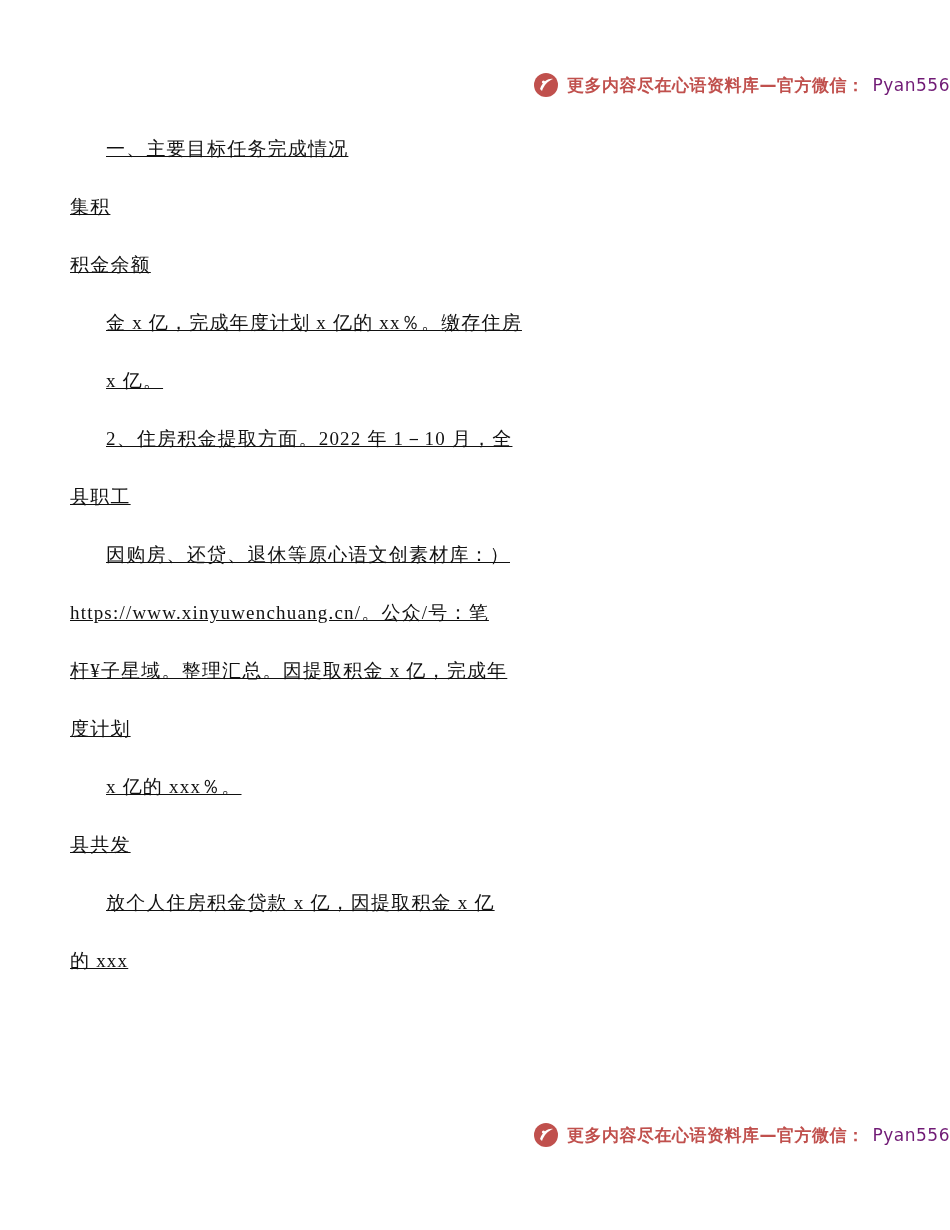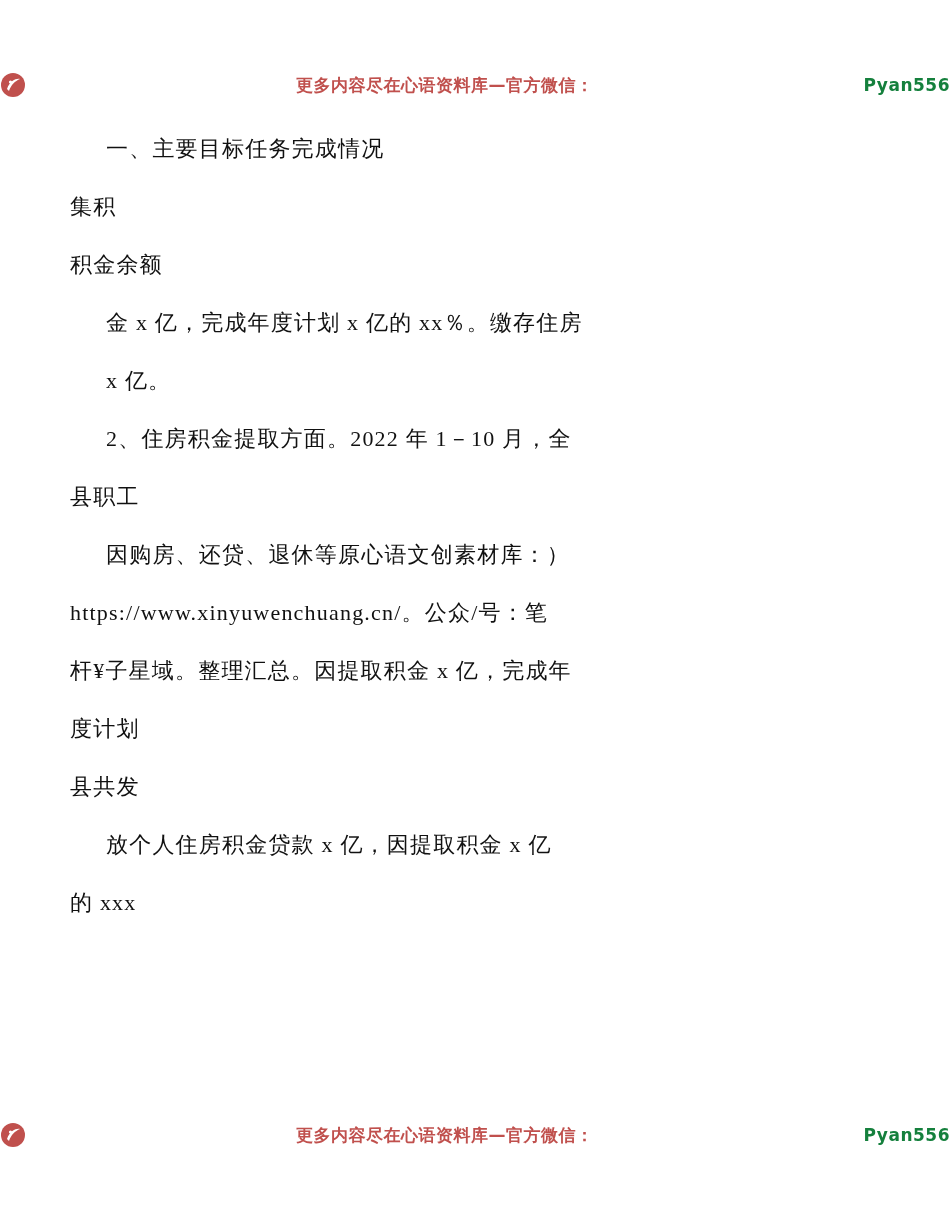--- a/index.html
+++ b/index.html
@@ -19,21 +19,21 @@
     width: 950px;
     height: 1230px;
     box-sizing: border-box;
     padding: 0 60px;
   }
 
   
   .wm {
     display: flex;
     align-items: center;
-    justify-content: space-between;
+    justify-content: flex-end;
     gap: 8px;
     white-space: nowrap;
   }
   .wm-top {
     position: absolute;
     top: 72px;
     left: 0;
     right: 0;
   }
   .wm-bottom {
@@ -51,42 +51,43 @@
   .wm-logo svg { display: block; }
   .wm-text {
     font-family: "DejaVu Sans", sans-serif;
     font-weight: bold;
     font-size: 17px;
     letter-spacing: 0.5px;
     color: #c0504d;
   }
   .wm-text2 {
     font-family: "DejaVu Sans", sans-serif;
-    font-weight: bold;
+    font-weight: normal;
     font-size: 17px;
-    color: #15803d;
+    color: #701a75;
     letter-spacing: 0.5px;
   }
 
   
   .doc {
     position: absolute;
     top: 120px;
     left: 70px;
     width: 810px;
   }
   p.line {
     margin: 0 0 0 0;
-    font-size: 22px;
+    font-size: 19px;
     line-height: 58px;
     letter-spacing: 1.2px;
     color: #111111;
     font-family: "Liberation Serif", serif;
     white-space: pre-wrap;
     word-break: break-all;
+    text-decoration: underline;
   }
   p.indent { text-indent: 36px; }
   .mono {
     font-family: "DejaVu Sans Mono", monospace;
     font-size: 25px;
     letter-spacing: 0px;
   }
 </style>
 </head>
 <body>
@@ -110,20 +111,21 @@
     <p class="line">集积</p>
     <p class="line">积金余额</p>
     <p class="line indent">金 x 亿，完成年度计划 x 亿的 xx％。缴存住房</p>
     <p class="line indent">x 亿。</p>
     <p class="line indent">2、住房积金提取方面。2022 年 1－10 月，全</p>
     <p class="line">县职工</p>
     <p class="line indent">因购房、还贷、退休等原心语文创素材库：）</p>
     <p class="line mono">https://www.xinyuwenchuang.cn/。公众/号：笔</p>
     <p class="line">杆¥子星域。整理汇总。因提取积金 x 亿，完成年</p>
     <p class="line">度计划</p>
+    <p class="line indent">x 亿的 xxx％。</p>
     <p class="line">县共发</p>
     <p class="line indent">放个人住房积金贷款 x 亿，因提取积金 x 亿</p>
     <p class="line">的 xxx</p>
   </div>
 
   <div class="wm wm-bottom">
     <span class="wm-logo">
       <svg width="26" height="26" viewBox="0 0 26 26" xmlns="http://www.w3.org/2000/svg">
         <circle cx="13" cy="13" r="12" fill="#c0504d"></circle>
         <path d="M7 17 C10 8, 17 6, 20 7 C15 9, 11 13, 9 19 Z" fill="#ffffff"></path>

